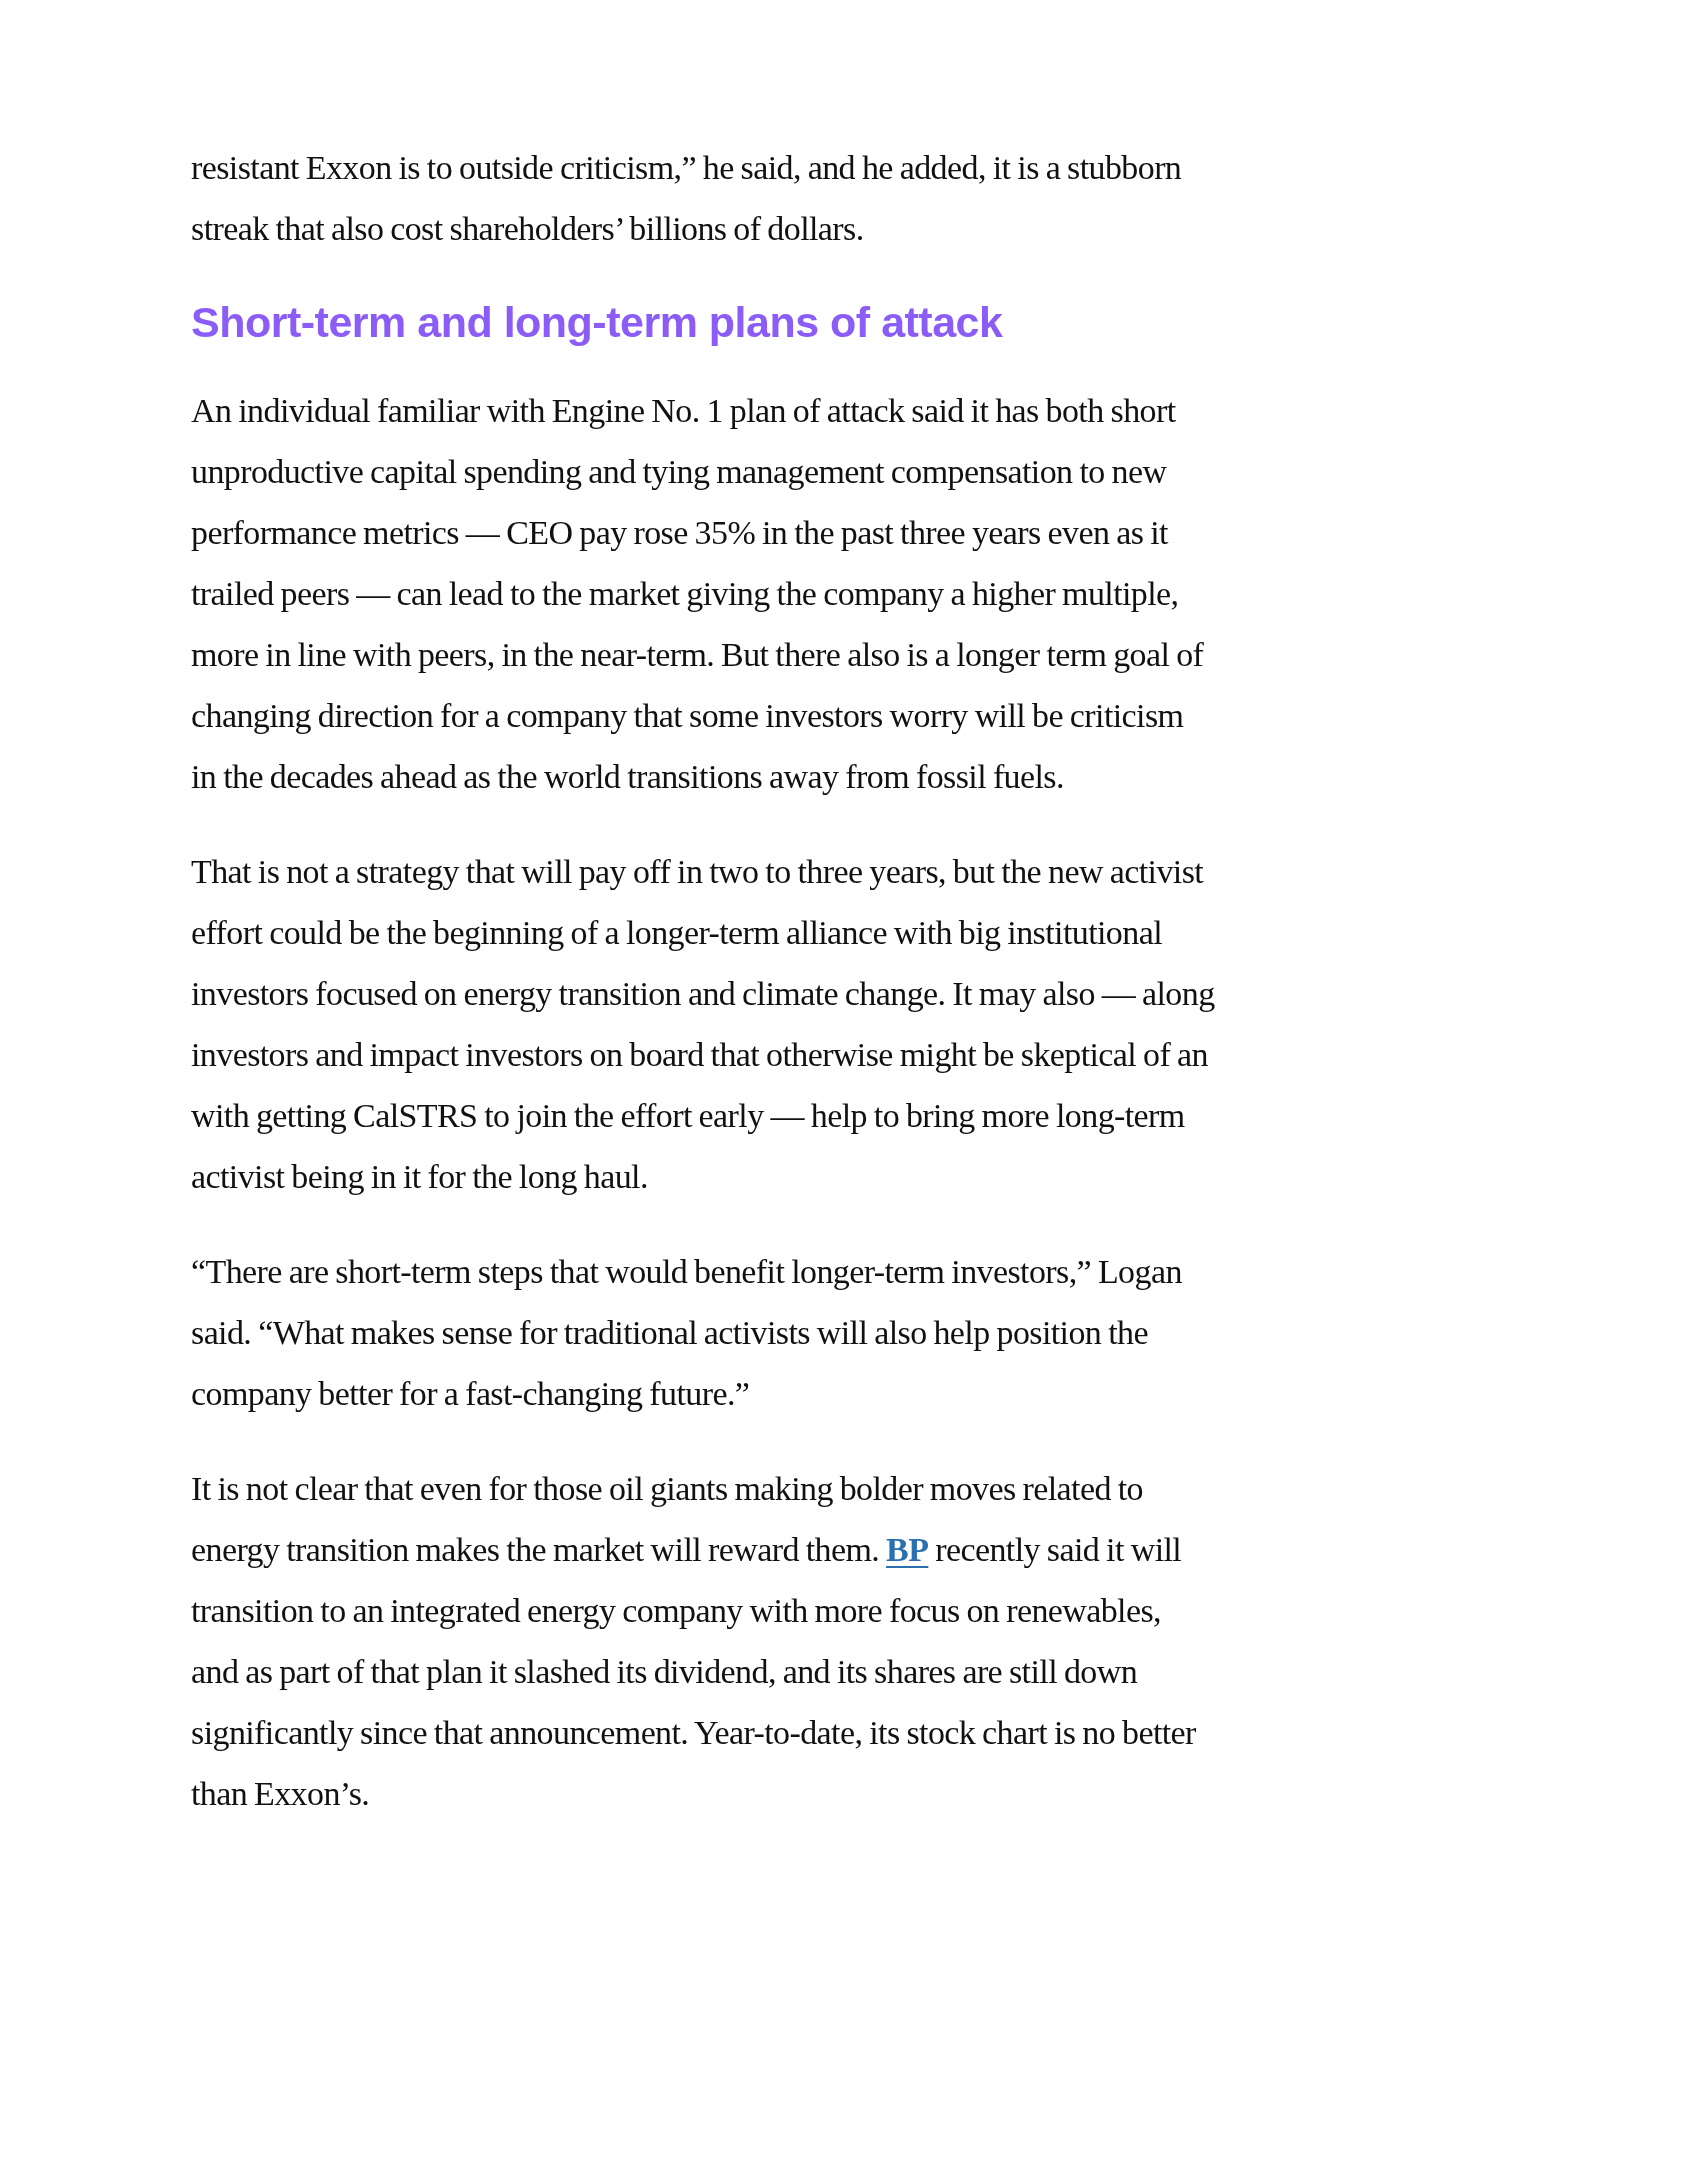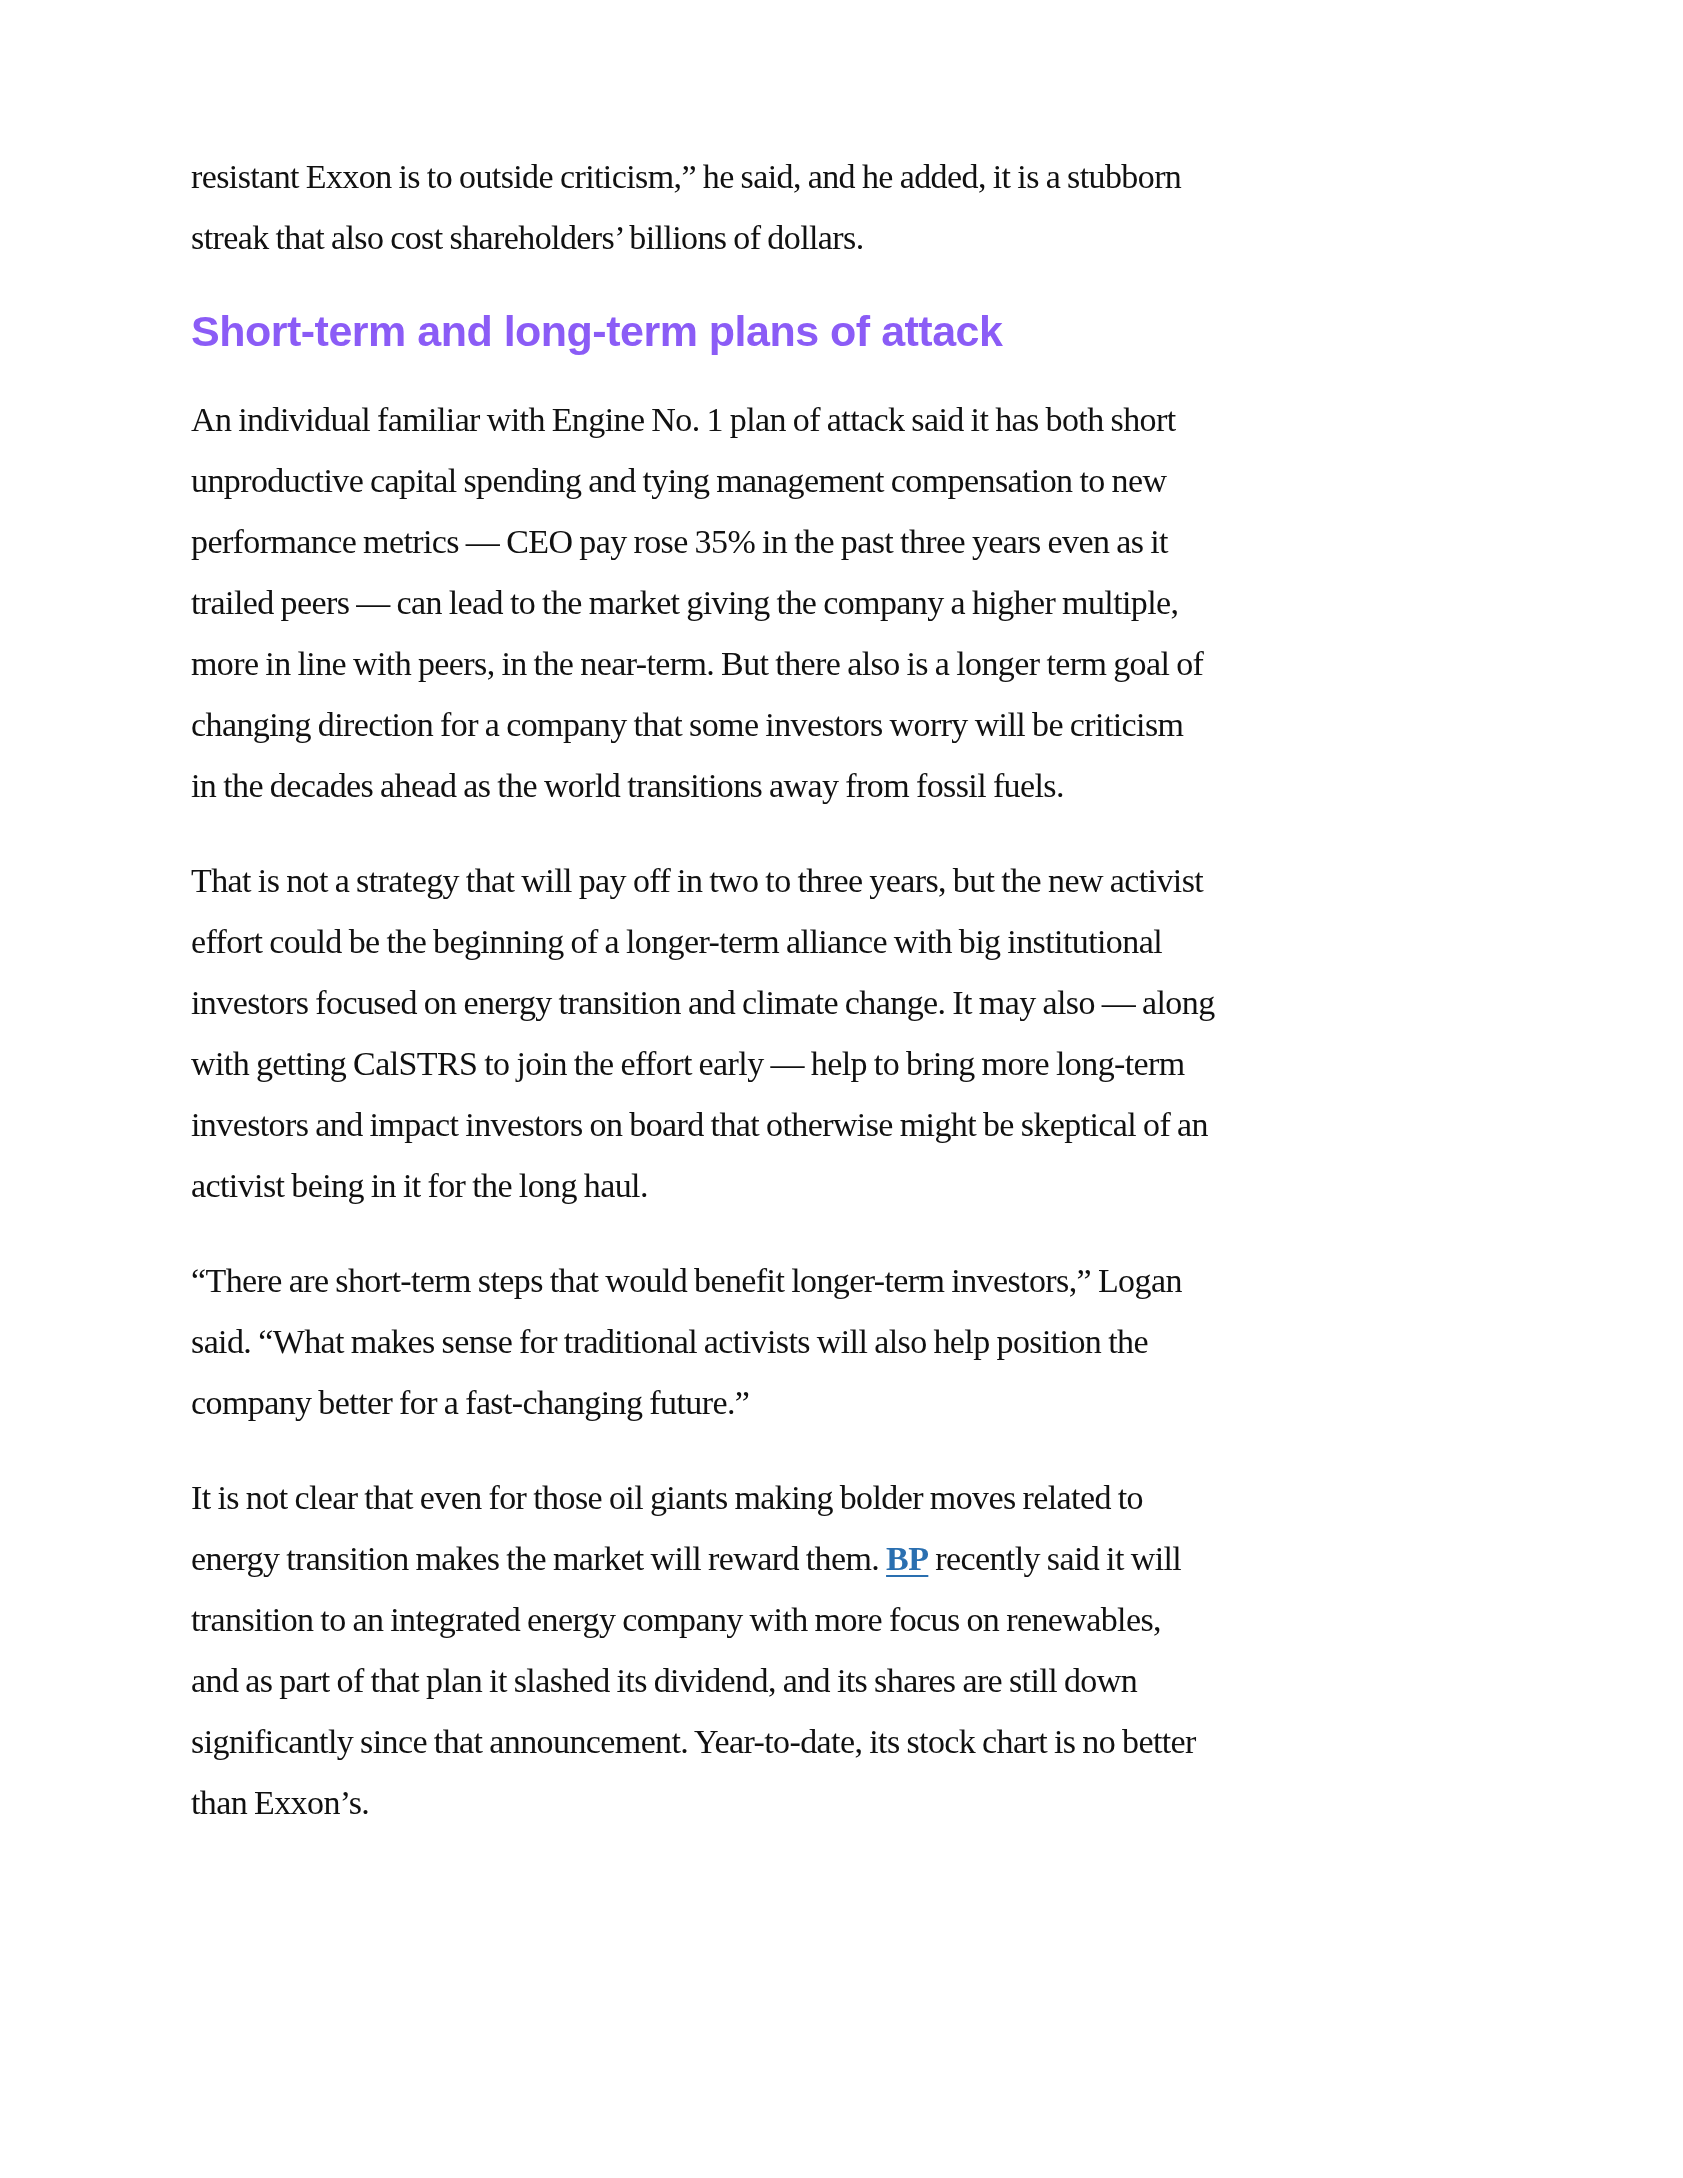--- a/index.html
+++ b/index.html
@@ -9,21 +9,21 @@
     }
     body {
       width: 1683px;
       height: 2178px;
       position: relative;
       overflow: hidden;
     }
     .page {
       position: absolute;
       left: 191px;
-      top: 146px;
+      top: 137px;
       width: 1257px;
       color: #111111;
     }
     .para {
       font-family: "Liberation Serif", "DejaVu Serif", serif;
       font-size: 34px;
       line-height: 61px;
       letter-spacing: -0.6px;
       word-spacing: -1px;
       margin: 0 0 34px 0;
@@ -70,22 +70,22 @@
     <span class="line">trailed peers — can lead to the market giving the company a higher multiple,</span>
     <span class="line">more in line with peers, in the near-term. But there also is a longer term goal of</span>
     <span class="line">changing direction for a company that some investors worry will be criticism</span>
     <span class="line">in the decades ahead as the world transitions away from fossil fuels.</span>
   </p>
 
   <p class="para">
     <span class="line">That is not a strategy that will pay off in two to three years, but the new activist</span>
     <span class="line">effort could be the beginning of a longer-term alliance with big institutional</span>
     <span class="line">investors focused on energy transition and climate change. It may also — along</span>
+    <span class="line">investors and impact investors on board that otherwise might be skeptical of an</span>
     <span class="line">with getting CalSTRS to join the effort early — help to bring more long-term</span>
-    <span class="line">investors and impact investors on board that otherwise might be skeptical of an</span>
     <span class="line">activist being in it for the long haul.</span>
   </p>
 
   <p class="para">
     <span class="line">“There are short-term steps that would benefit longer-term investors,” Logan</span>
     <span class="line">said. “What makes sense for traditional activists will also help position the</span>
     <span class="line">company better for a fast-changing future.”</span>
   </p>
 
   <p class="para">

